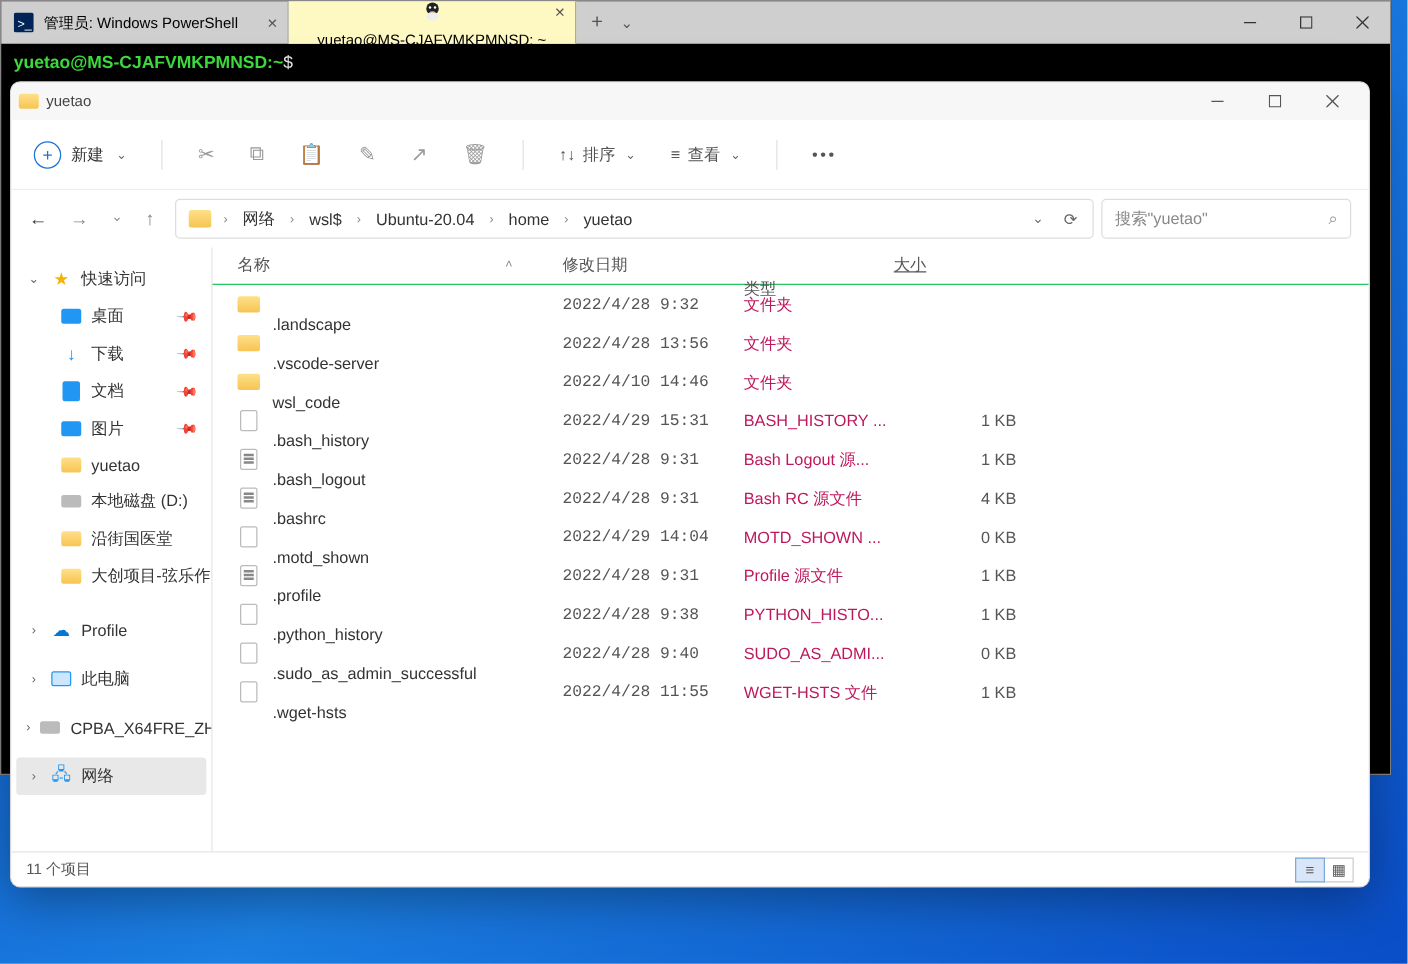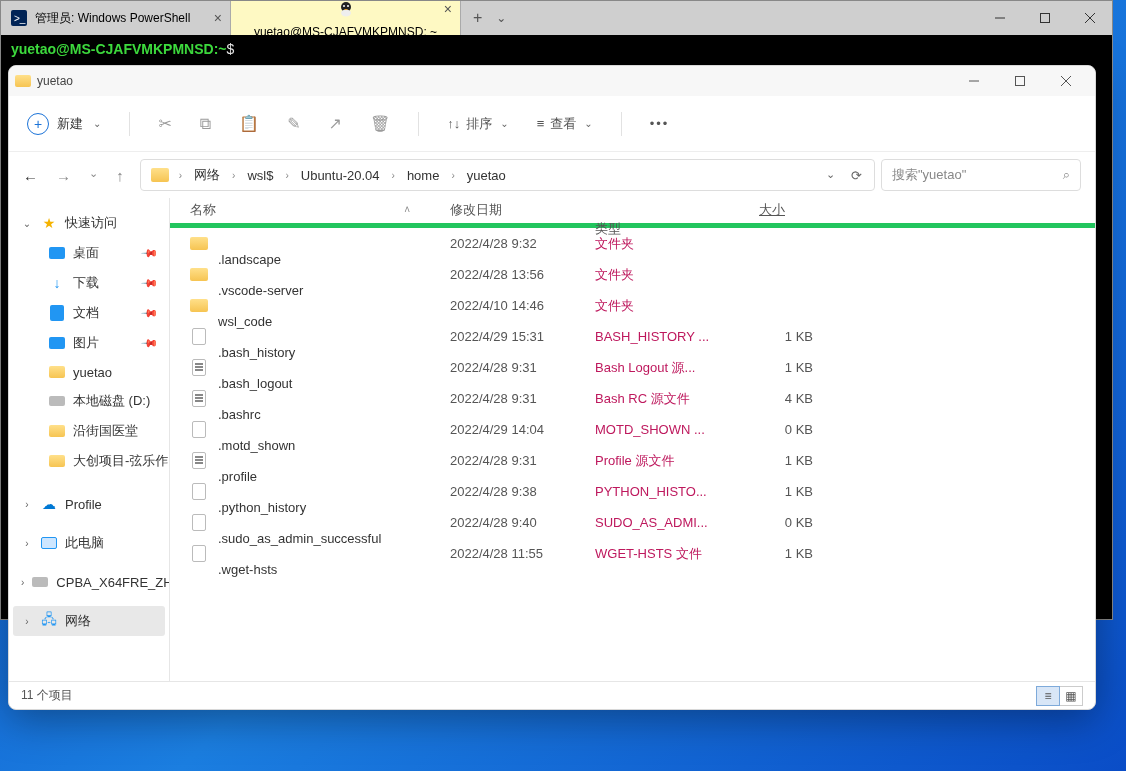--- a/index.html
+++ b/index.html
@@ -61,36 +61,36 @@
   .ic-pic { width:16px; height:12px; background:#2196f3; border-radius:2px; position:relative; }
   .ic-folder { width:16px; height:12px; background:linear-gradient(#ffe08a,#f6c452); border-radius:2px; }
   .ic-disk { width:16px; height:10px; background:#bbb; border-radius:2px; }
   .ic-cloud { color:#0078d4; }
   .ic-pc { width:16px; height:12px; border:1.5px solid #2196f3; border-radius:2px; background:#cde6ff; }
   .ic-net { color:#2196f3; }
 
   .splitter { width:1px; background:#e6e6e6; }
 
   .listpane { flex:1; display:flex; flex-direction:column; font-size:13px; color:#333; }
-  .list-header { display:flex; padding: 4px 0 6px 20px; color:#555; border-bottom:5px solid #22c55e; height:30px; align-items:center; }
+  .list-header { display:flex; padding: 4px 0 6px 20px; color:#555; border-bottom:1px solid #22c55e; height:30px; align-items:center; }
   .col-name { width: 260px; display:flex; align-items:center; gap:60px; }
   .col-date { width: 145px; }
   .col-type { width: 120px; margin-top: 38px; }
-  .col-size { width: 70px; text-align:right;text-decoration:underline; }
+  .col-size { width: 70px; text-align:left;text-decoration:underline; }
   .sort-ind { font-size:10px; color:#888; margin-left:auto; margin-right:40px; }
 
   .list-rows { flex:1; overflow:auto; }
   .row { display:flex; align-items:center; padding: 5px 0 5px 20px; height: 31px; }
   .row .fico { width:18px; height:18px; margin-right:10px; display:flex; align-items:center; justify-content:center; }
   .fico.folder span { width:18px; height:13px; background:linear-gradient(#ffe08a,#f6c452); border-radius:2px; display:block; }
   .fico.file span { width:14px; height:17px; background:#fff; border:1px solid #bbb; border-radius:2px; display:block; }
   .fico.file2 span { width:14px; height:17px; background:#fff; border:1px solid #bbb; border-radius:2px; display:block; position:relative; }
   .fico.file2 span::after { content:""; position:absolute; left:2px; top:3px; right:2px; height:2px; background:#888; box-shadow: 0 3px 0 #888, 0 6px 0 #888; }
   .row .rname { width: 232px; margin-top: 31px; }
-  .row .rdate { width: 145px; color:#555; }
+  .row .rdate { width: 145px; color:#555;font-family:Liberation Mono, monospace; }
   .row .rtype { width: 158px; color:#be185d; white-space:nowrap; overflow:hidden; text-overflow:ellipsis; }
   .row .rsize { width: 60px; text-align:right; color:#555; }
 
   .statusbar { height: 28px; border-top:1px solid #e6e6e6; display:flex; align-items:center; padding: 0 12px; font-size:12px; color:#555; }
   .view-toggle { margin-left:auto; display:flex; }
   .view-toggle .vbtn { width:24px; height:20px; border:1px solid #ccc; display:flex; align-items:center; justify-content:center; font-size:12px; margin-left:-1px; }
   .view-toggle .vbtn.active { background:#d8e6f7; border-color:#7eaada; position:relative; z-index:1; }
 
   svg { display:block; }
 </style>

